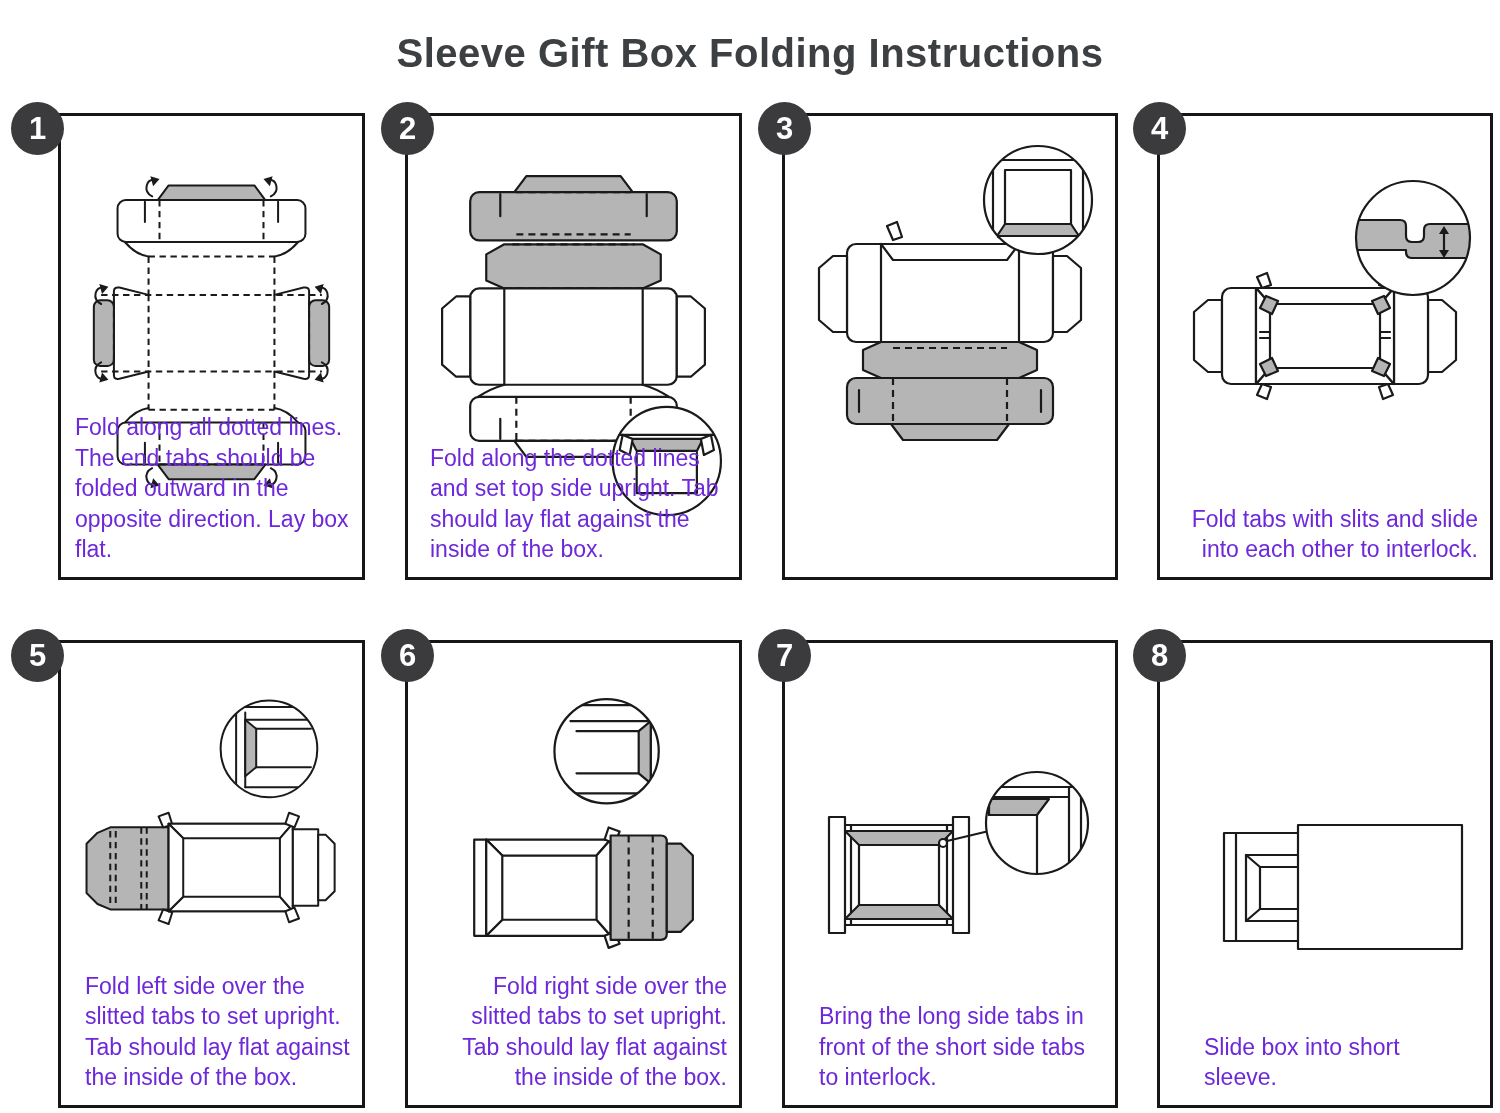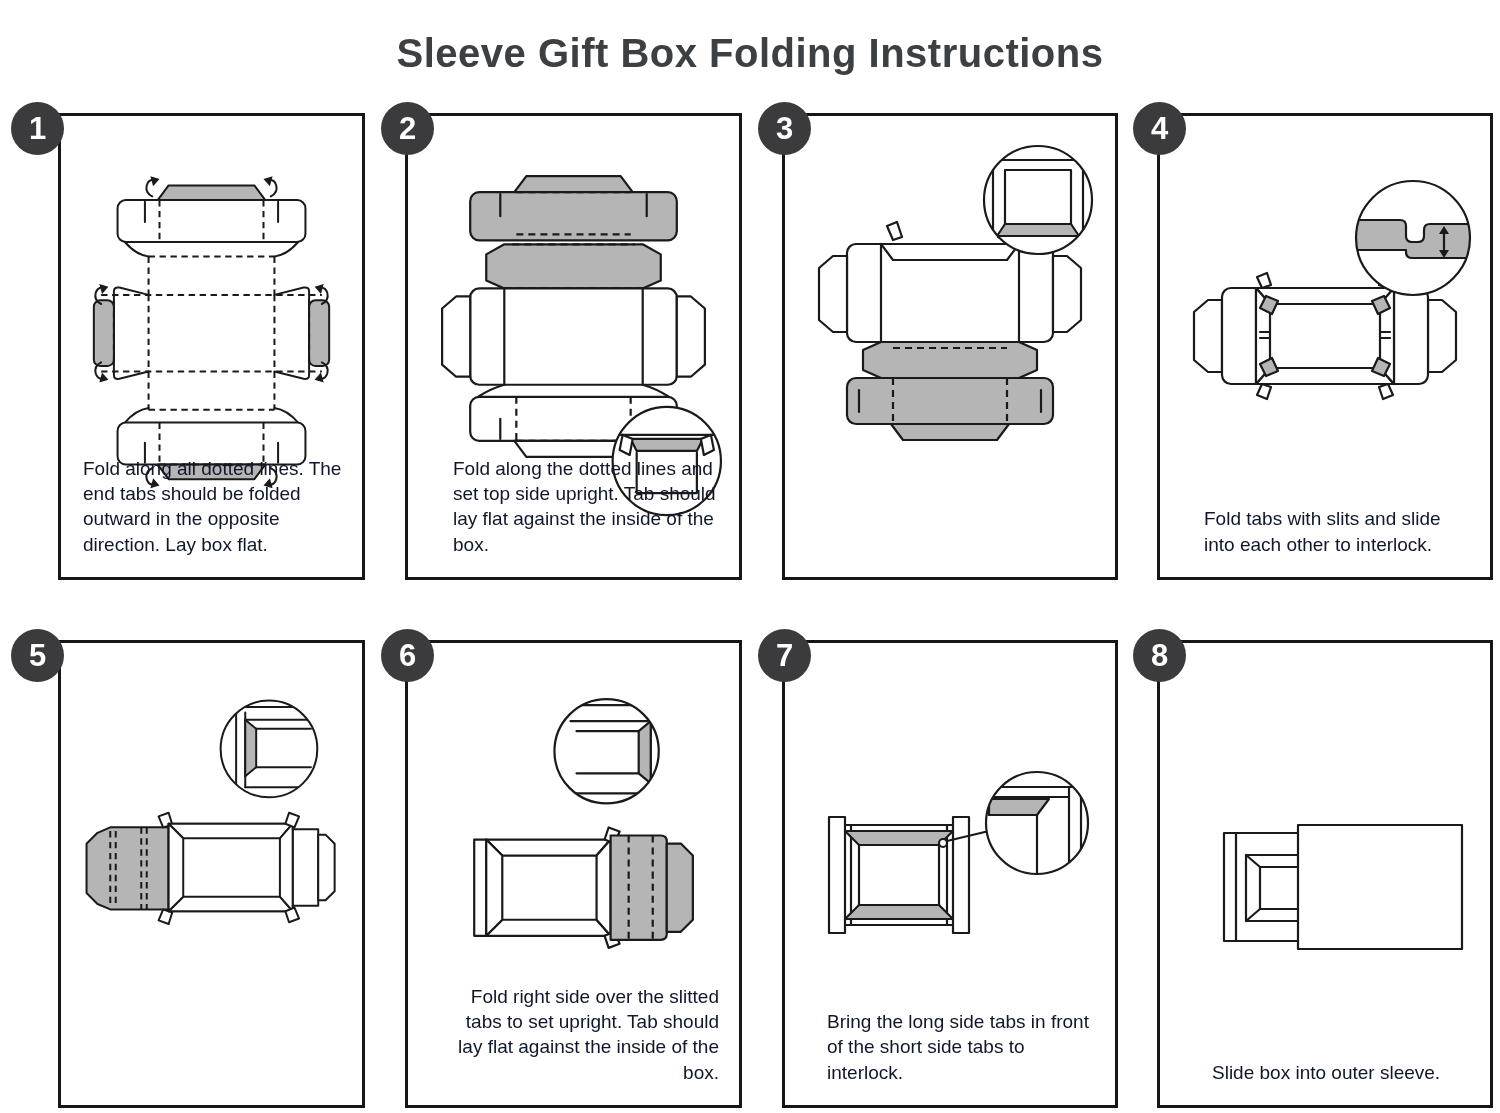--- a/index.html
+++ b/index.html
@@ -6,22 +6,22 @@
   #canvas{position:relative;width:1500px;height:1113px;background:#ffffff;overflow:hidden;
           font-family:"Liberation Sans", sans-serif;color:#3a3a3c;}
   .title{position:absolute;top:4px;left:0;width:100%;text-align:center;
          font-size:40px;color:#3d4043;letter-spacing:.5px;white-space:nowrap;}
   .title .b{font-weight:bold;}
   .panel{position:absolute;border:3px solid #161616;background:#ffffff;box-sizing:border-box;}
   .badge{position:absolute;width:53px;height:53px;border-radius:50%;background:#3b3b3d;
          color:#ffffff;font-weight:bold;font-size:31px;display:flex;align-items:center;
          justify-content:center;z-index:5;}
   .diagram{position:absolute;left:0;top:22px;width:100%;height:auto;display:block;}
-  .caption{position:absolute;bottom:12px;right:12px;margin:8px;font-size:19px;
-           line-height:1.33;color:#0f172a;}
+  .caption{position:absolute;bottom:12px;right:12px;margin:0;font-size:23px;
+           line-height:1.33;color:#6d28d9;}
   
   .s{fill:none;stroke:#1a1a1a;stroke-width:2.2;stroke-linejoin:round;stroke-linecap:round;}
   .w{fill:#ffffff;stroke:#1a1a1a;stroke-width:2.2;stroke-linejoin:round;}
   .g{fill:#b5b5b5;stroke:#1a1a1a;stroke-width:2.2;stroke-linejoin:round;}
   .gn{fill:#b5b5b5;stroke:none;}
   .d{fill:none;stroke:#1a1a1a;stroke-width:2.2;stroke-dasharray:7 5;stroke-linecap:butt;}
 </style>
 </head>
 <body>
 
@@ -117,21 +117,21 @@
       <g clip-path="url(#c2)">
         <path class="s" d="M206,296 H310"></path>
         <path class="gn" d="M222,300 H294 L288,312 H228 Z"></path>
           <path class="s" d="M222,300 H294 L288,312 H228 Z"></path>
         <path class="w" d="M214,296 L224,300 L221,316 L211,311 Z"></path>
         <path class="w" d="M302,296 L292,300 L295,316 L305,311 Z"></path>
         <path class="s" d="M228,314 V354 M288,314 V354 M228,354 H288"></path>
       </g>
       <circle class="s" cx="258" cy="322" r="54"></circle>
     </svg>
-    <p class="caption" style="left:37px;">Fold along the dotted lines and set top side upright. Tab should lay flat against the inside of the box.</p>
+    <p class="caption" style="left:22px;">Fold along the dotted lines and set top side upright. Tab should lay flat against the inside of the box.</p>
   </div>
 
   <div class="panel" style="left:782px;top:113px;width:336px;height:467px;">
     <div class="badge" style="left:-27px;top:-14px;">
         <span>3</span>
       </div>
     <svg class="diagram" viewBox="0 0 330 400">
 
       <rect class="w" x="62" y="106" width="206" height="98" rx="9"></rect>
       <path class="s" d="M96,106 V204 M234,106 V204"></path>
@@ -206,21 +206,21 @@
       <g clip-path="url(#c4)">
         <path class="gn" d="M190,82 H240 Q246,82 246,88 V98 Q246,104 252,104 H258 Q264,104 264,98 V92 Q264,86 270,86 H320 V120 H252 Q246,120 246,114 V112 H190 Z"></path>
         <path class="s" d="M190,82 H240 Q246,82 246,88 V98 Q246,104 252,104 H258 Q264,104 264,98 V92 Q264,86 270,86 H320"></path>
         <path class="s" d="M190,112 H246 M246,112 V114 Q246,120 252,120 H320"></path>
         <path class="s" d="M284,94 V114"></path>
         <polygon fill="#1a1a1a" points="284,88 279,96 289,96"></polygon>
         <polygon fill="#1a1a1a" points="284,120 279,112 289,112"></polygon>
       </g>
       <circle class="s" cx="253" cy="100" r="57"></circle>
     </svg>
-    <p class="caption" style="left:36px;">Fold tabs with slits and slide into each other to interlock.</p>
+    <p class="caption" style="left:24px;text-align:right;">Fold tabs with slits and slide into each other to interlock.</p>
   </div>
 
   <div class="panel" style="left:58px;top:640px;width:307px;height:468px;">
     <div class="badge" style="left:-50px;top:-14px;">
         <span>5</span>
       </div>
     <svg class="diagram" viewBox="0 0 330 400">
 
       <defs>
           <clipPath id="c5">
@@ -245,20 +245,21 @@
       <path class="w" d="M118,174 H254 L240,190 H134 Z"></path>
       <path class="w" d="M118,270 H254 L240,254 H134 Z"></path>
       <path class="w" d="M118,174 L134,190 V254 L118,270 Z"></path>
       <path class="w" d="M254,174 L240,190 V254 L254,270 Z"></path>
       <path class="w" d="M246,174 L250,162 L261,166 L256,178 Z"></path>
       <path class="w" d="M246,270 L250,282 L261,278 L256,266 Z"></path>
 
       <path class="s" d="M254,180 H282 M254,264 H282 M282,180 V264"></path>
       <path class="w" d="M282,186 H290 L300,196 V248 L290,258 H282 Z"></path>
     </svg>
+    <p class="caption" style="left:24px;">Fold left side over the slitted tabs to set upright. Tab should lay flat against the inside of the box.</p>
   </div>
 
   <div class="panel" style="left:405px;top:640px;width:337px;height:468px;">
     <div class="badge" style="left:-27px;top:-14px;">
         <span>6</span>
       </div>
     <svg class="diagram" viewBox="0 0 330 400">
 
       <defs>
           <clipPath id="c6">
@@ -331,16 +332,16 @@
     <svg class="diagram" viewBox="0 0 330 400">
 
       <rect class="w" x="64" y="168" width="116" height="108"></rect>
       <path class="s" d="M76,168 V276"></path>
       <rect class="s" x="86" y="190" width="84" height="66"></rect>
       <rect class="s" x="100" y="202" width="62" height="42"></rect>
       <path class="s" d="M86,190 L100,202 M170,190 L162,202 M170,256 L162,244 M86,256 L100,244"></path>
 
       <rect class="w" x="138" y="160" width="164" height="124"></rect>
     </svg>
-    <p class="caption" style="left:44px;">Slide box into outer sleeve.</p>
+    <p class="caption" style="left:44px;">Slide box into short sleeve.</p>
   </div>
 
 </div>
 
 </body></html>

